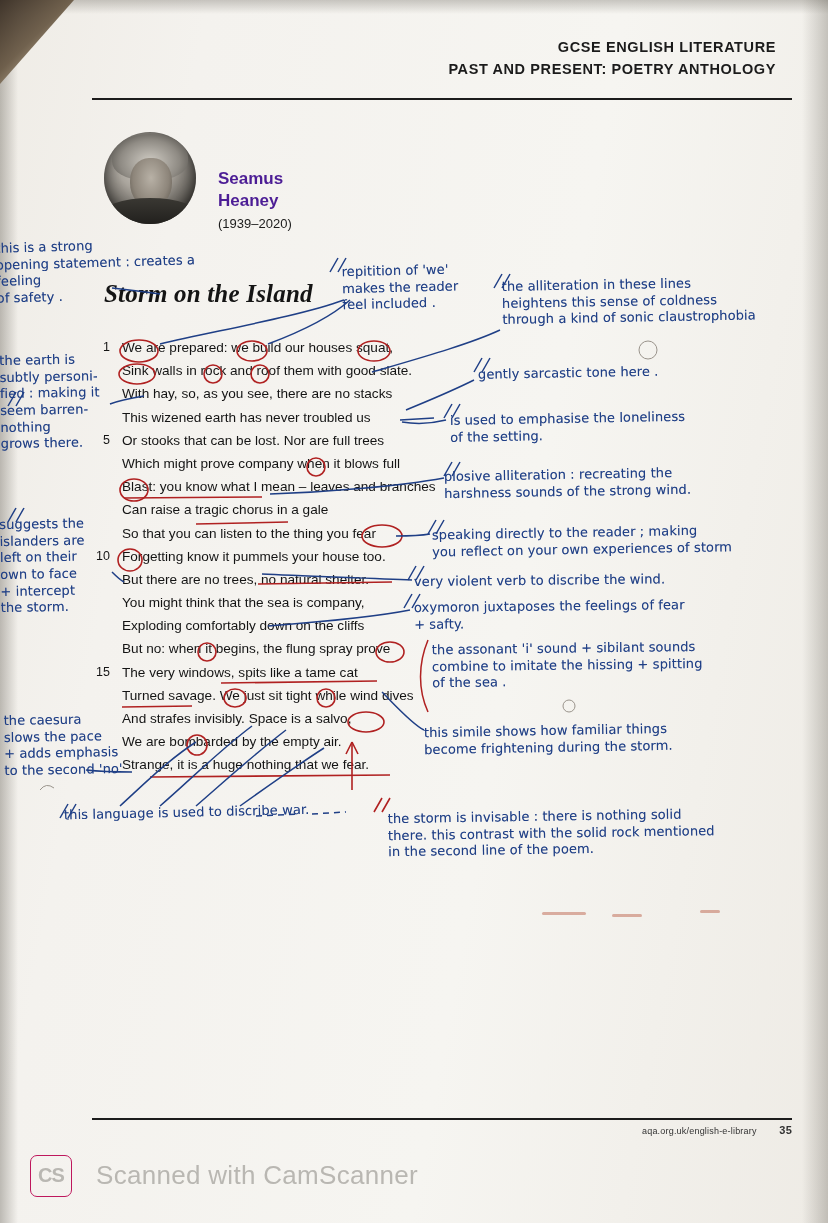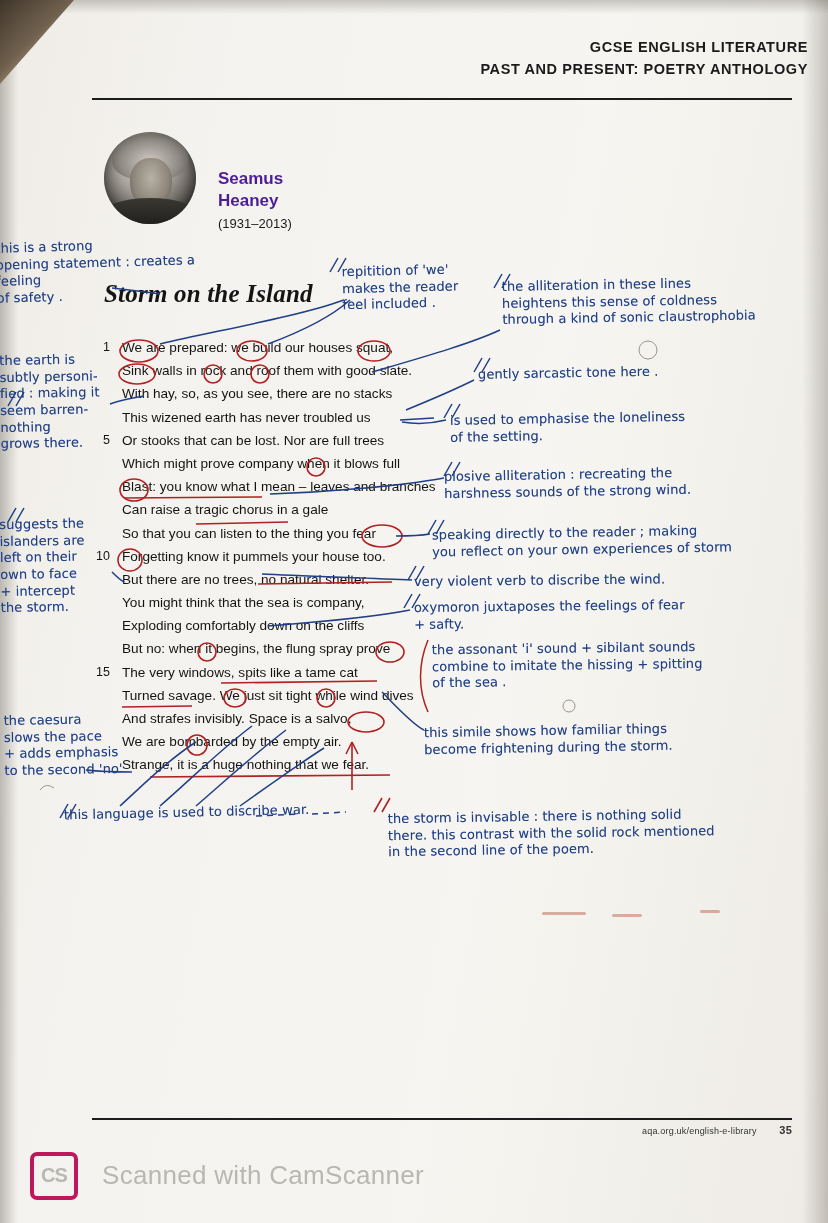--- a/index.html
+++ b/index.html
@@ -42,21 +42,21 @@
     background: linear-gradient(270deg, rgba(60,55,45,.25), rgba(60,55,45,0));
   }
   .edge-shadow-top {
     position: absolute; left: 0; top: 0; width: 828px; height: 14px;
     background: linear-gradient(180deg, rgba(60,55,45,.25), rgba(60,55,45,0));
   }
 
   
   .hdr {
     position: absolute;
-    right: 20px;
+    right: 52px;
     top: 36px;
     text-align: right;
     color: #1b1b1b;
     font-size: 14.5px;
     font-weight: bold;
     letter-spacing: .6px;
     line-height: 1.55;
   }
   .rule-top {
     position: absolute;
@@ -177,21 +177,21 @@
     left: 0; bottom: 0;
     width: 828px; height: 95px;
     background: rgba(243,241,238,.0);
     display: flex;
     align-items: center;
     padding-left: 30px;
     box-sizing: border-box;
   }
   .cs-logo {
     width: 40px; height: 40px;
-    border: 4px solid #be185d;
+    border: 1px solid #be185d;
     border-radius: 7px;
     color: #b9b7b2;
     font-size: 20px;
     font-weight: bold;
     display: flex;
     align-items: center;
     justify-content: center;
     letter-spacing: -1px;
     font-family: "Liberation Sans", sans-serif;
   }
@@ -231,21 +231,21 @@
 
   <div class="portrait">
     <div class="hair"></div>
     <div class="face"></div>
     <div class="shoulders"></div>
   </div>
   <div class="poet-name">
     <div>Seamus</div>
     <div>Heaney</div>
   </div>
-  <div class="poet-dates">(1931–2013)</div>
+  <div class="poet-dates">(1939–2020)</div>
 
   <div class="poem-title">Storm on the Island</div>
 
   <div class="poem">
     <div class="ln"><span class="num">1</span><span>We are prepared: we build our houses squat,</span></div>
     <div class="ln"><span class="num"></span><span>Sink walls in rock and roof them with good slate.</span></div>
     <div class="ln"><span class="num"></span><span>With hay, so, as you see, there are no stacks</span></div>
     <div class="ln"><span class="num"></span><span>This wizened earth has never troubled us</span></div>
     <div class="ln"><span class="num">5</span><span>Or stooks that can be lost. Nor are full trees</span></div>
     <div class="ln"><span class="num"></span><span>Which might prove company when it blows full</span></div>

